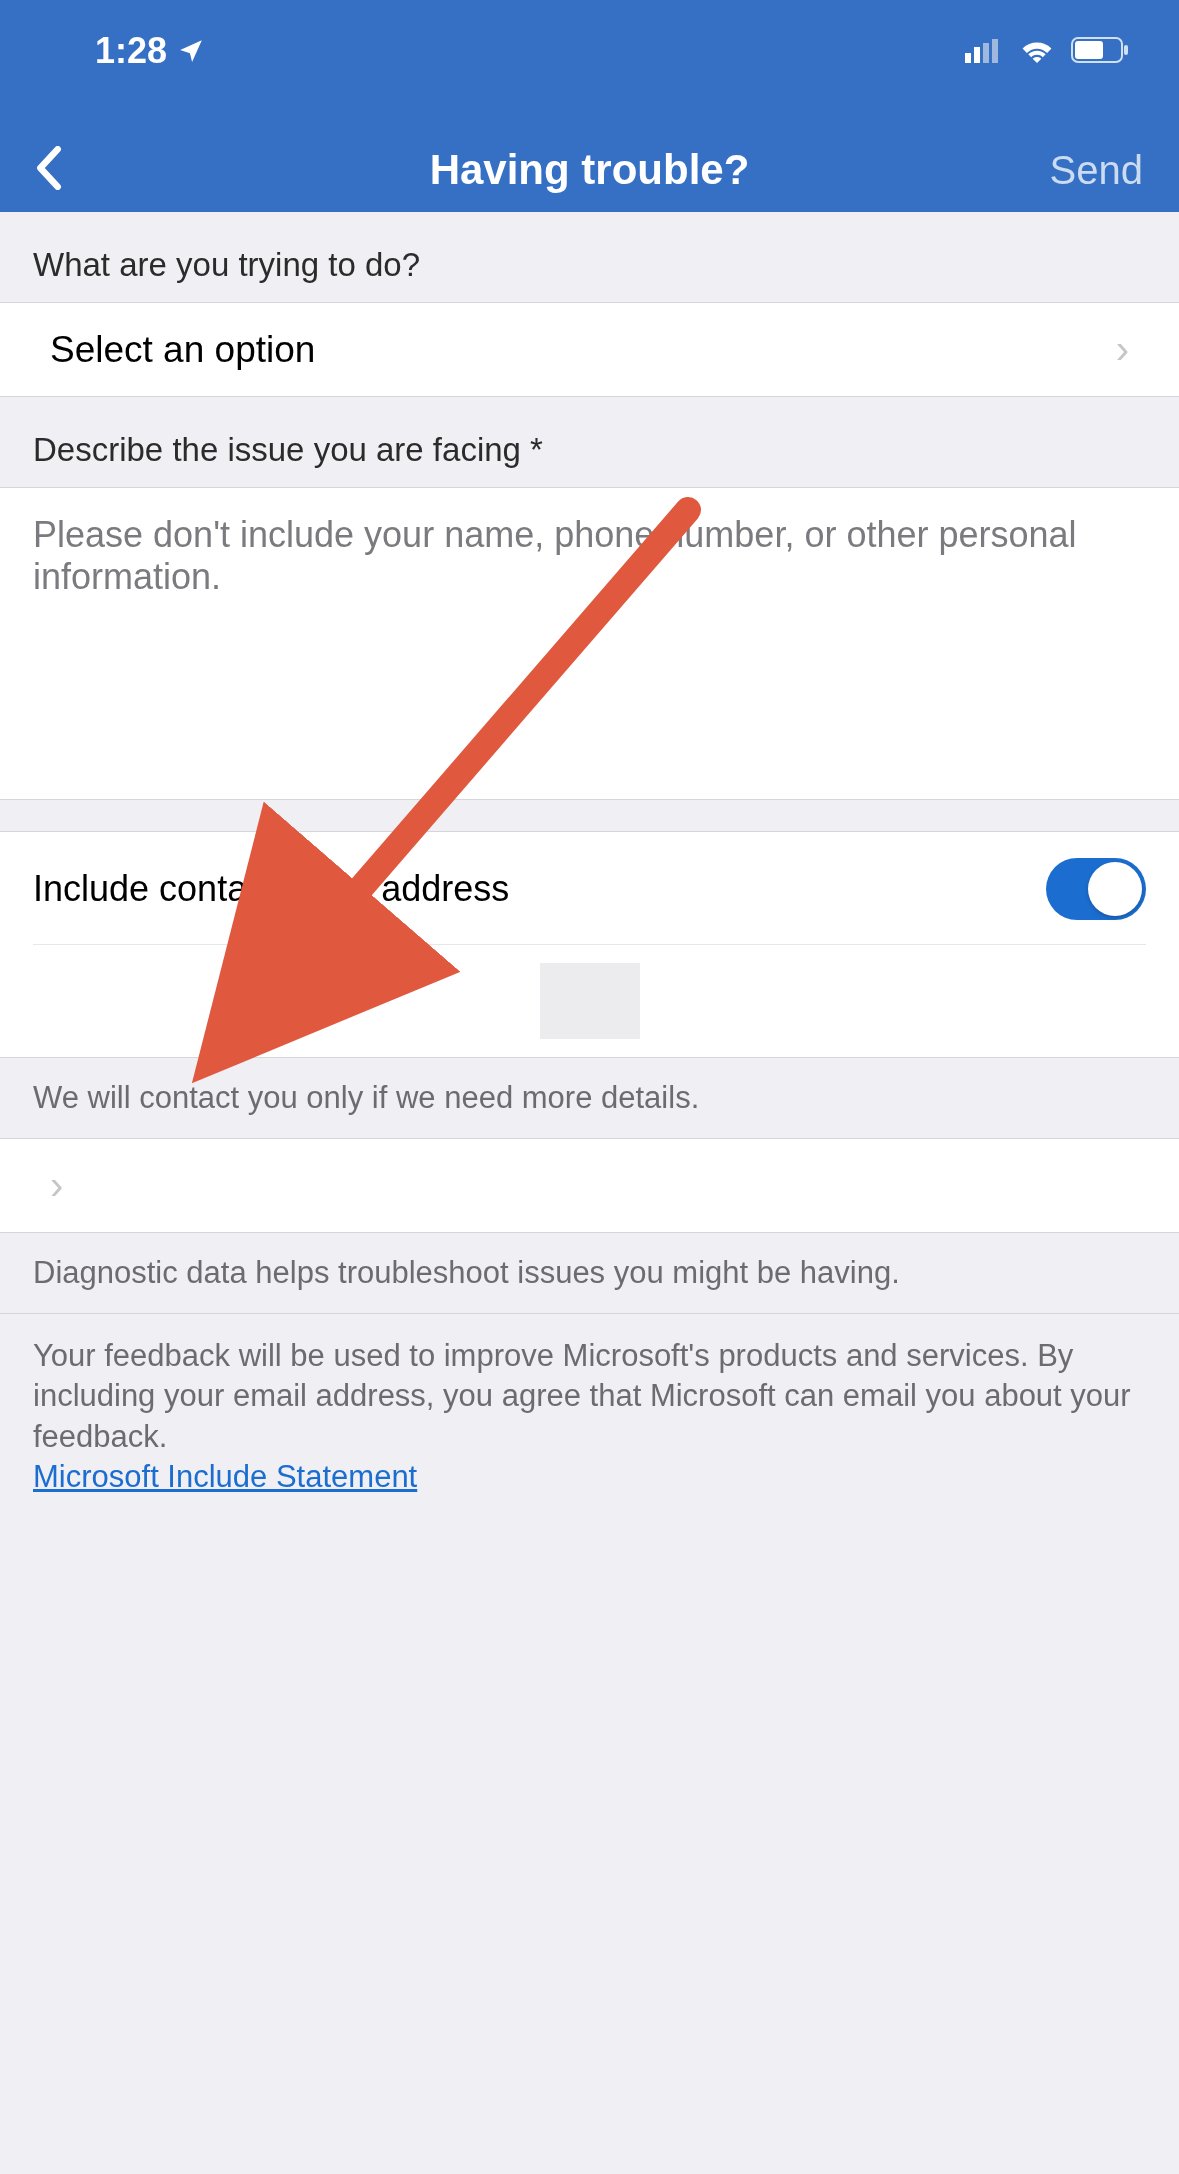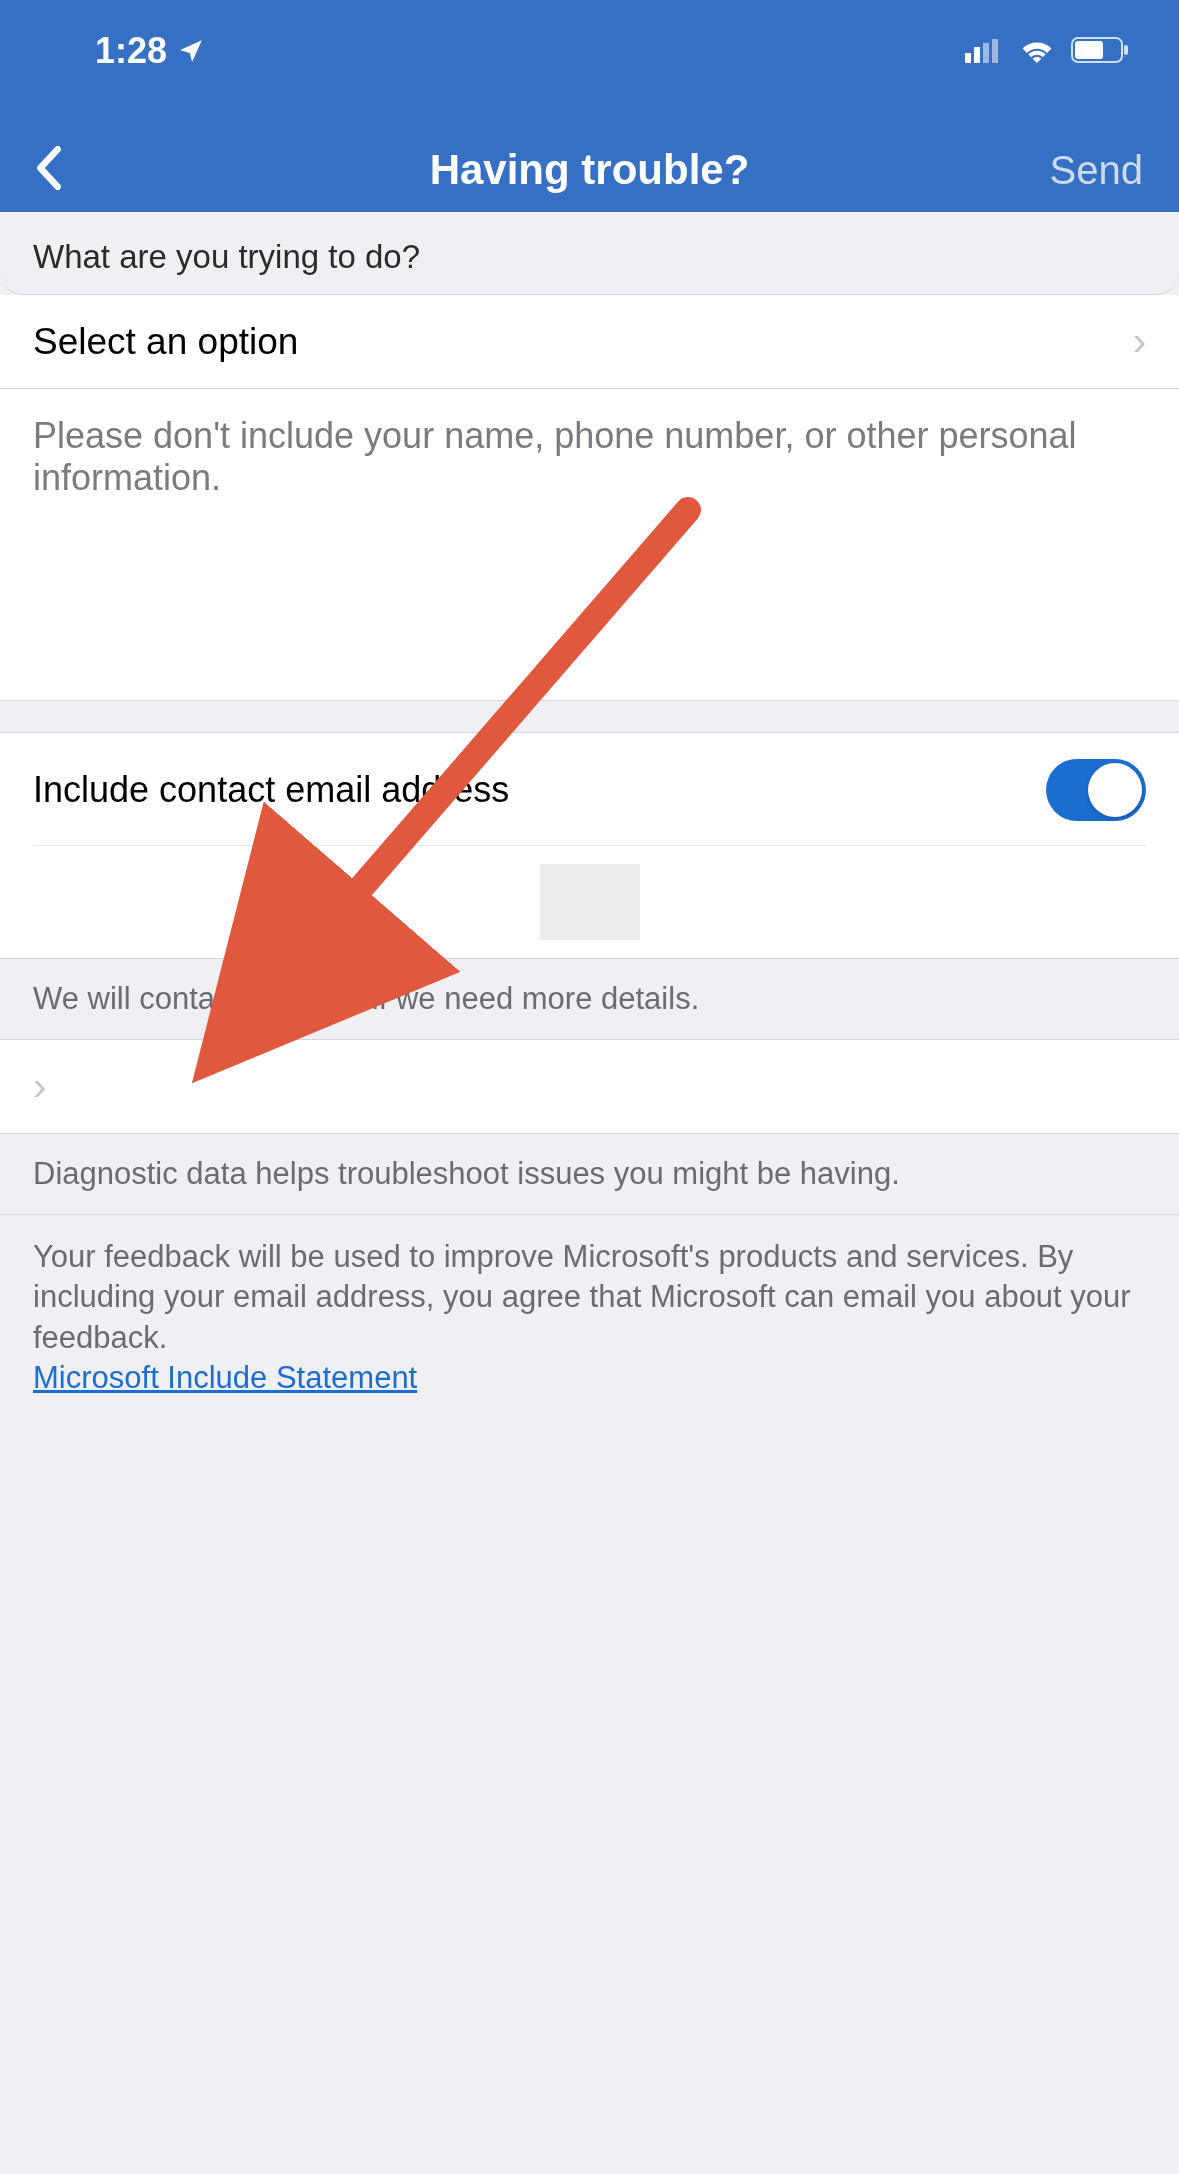--- a/index.html
+++ b/index.html
@@ -45,30 +45,29 @@
       font-weight: 700;
       pointer-events: none;
     }
     .nav-send { font-size: 40px; color: #cbdbf0; z-index: 1; }
     .back { z-index: 1; }
     .content {
       position: absolute;
       top: 212px; left: 0; right: 0;
     }
     .section-hdr {
-      padding: 26px 33px 18px;
+      padding: 34px 33px 18px;
       font-size: 33px;
       color: #2b2b2b;
       background: #efeff4;
       border-bottom: 1px solid #d6d6d9;
-      border-radius: 23px;
     }
     .row {
       background: #fff;
-      padding: 24px 33px;
+      padding: 24px 50px;
       font-size: 37px;
       display: flex;
       align-items: center;
       justify-content: space-between;
       border-bottom: 1px solid #d6d6d9;
       text-align: right;
     }
     .textarea {
       background: #fff;
       padding: 26px 33px;
@@ -182,20 +181,21 @@
     <span class="nav-send">Send</span>
   </div>
 </div>
 
 <div class="content">
   <div class="section-hdr">What are you trying to do?</div>
   <div class="row">
     <span>Select an option</span>
     <span class="chev">›</span>
   </div>
+  <div class="section-hdr">Describe the issue you are facing *</div>
   <div class="textarea">Please don't include your name, phone number, or other personal information.</div>
   <div class="spacer"></div>
   <div class="email-block">
     <div class="email-top">
       <span>Include contact email address</span>
       <span class="toggle"></span>
     </div>
     <div class="email-redact"></div>
   </div>
   <div class="footer-note">We will contact you only if we need more details.</div>

